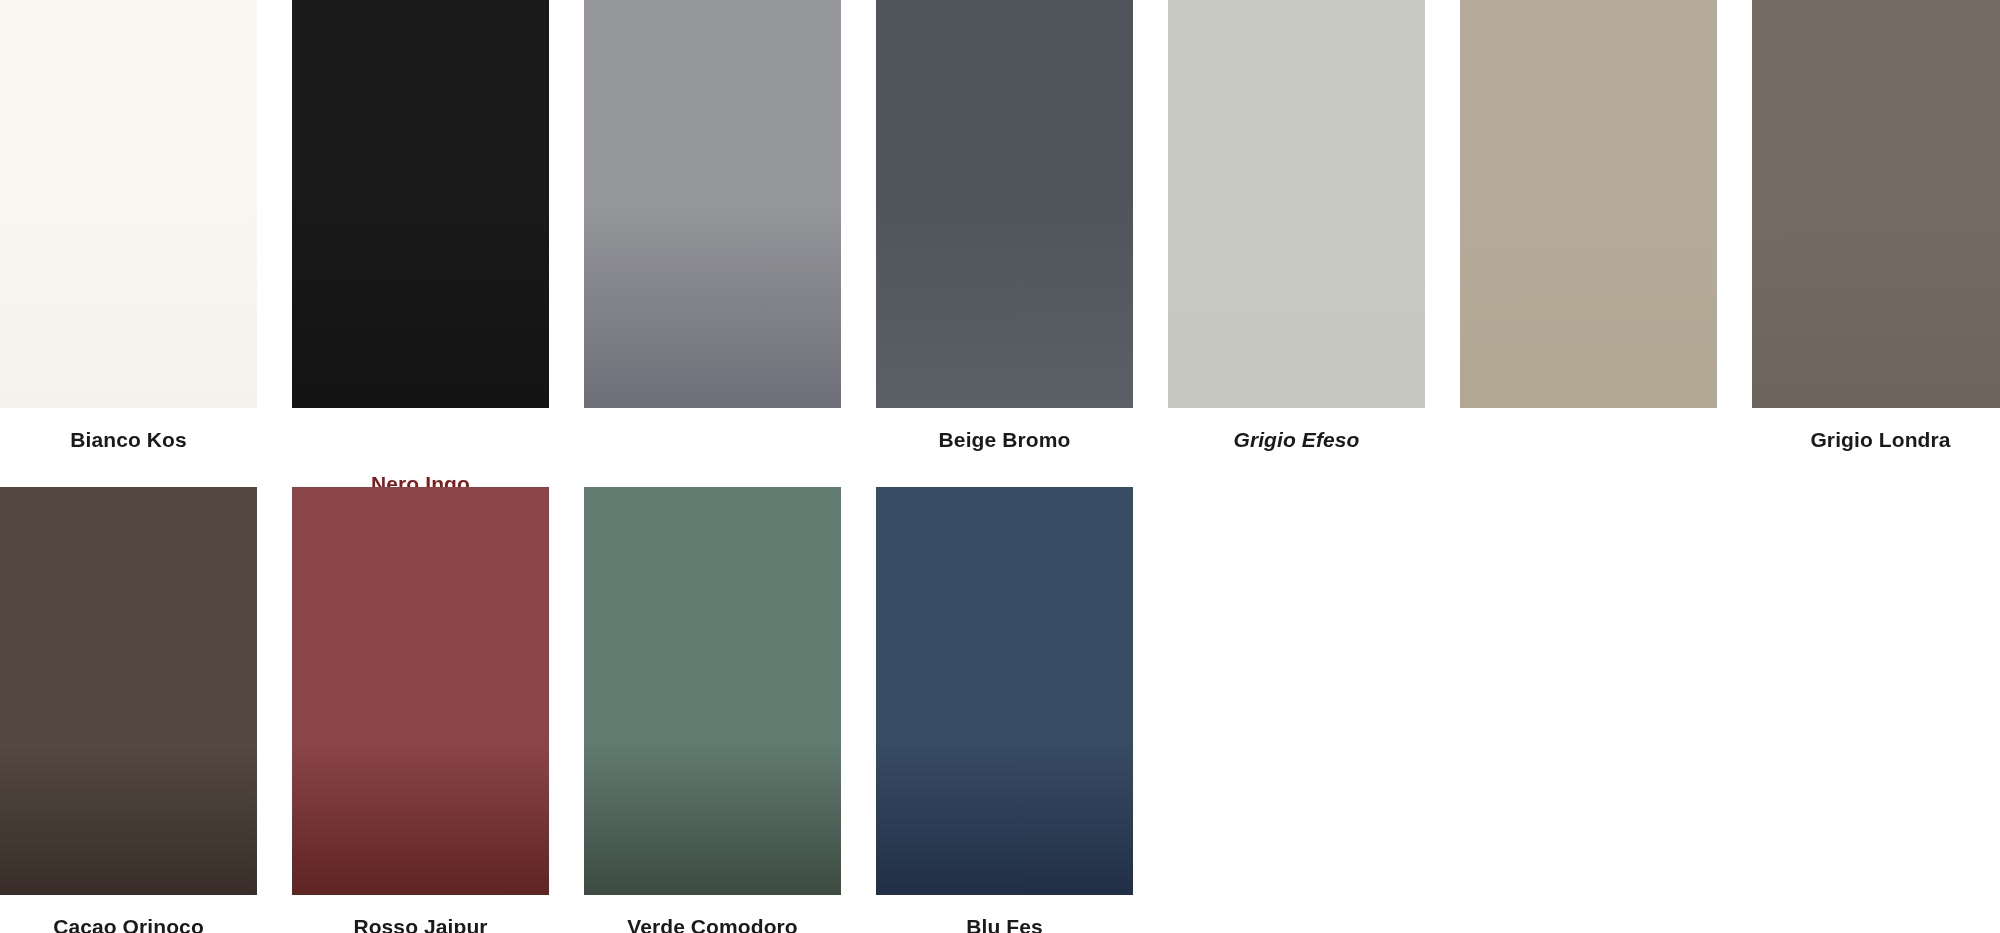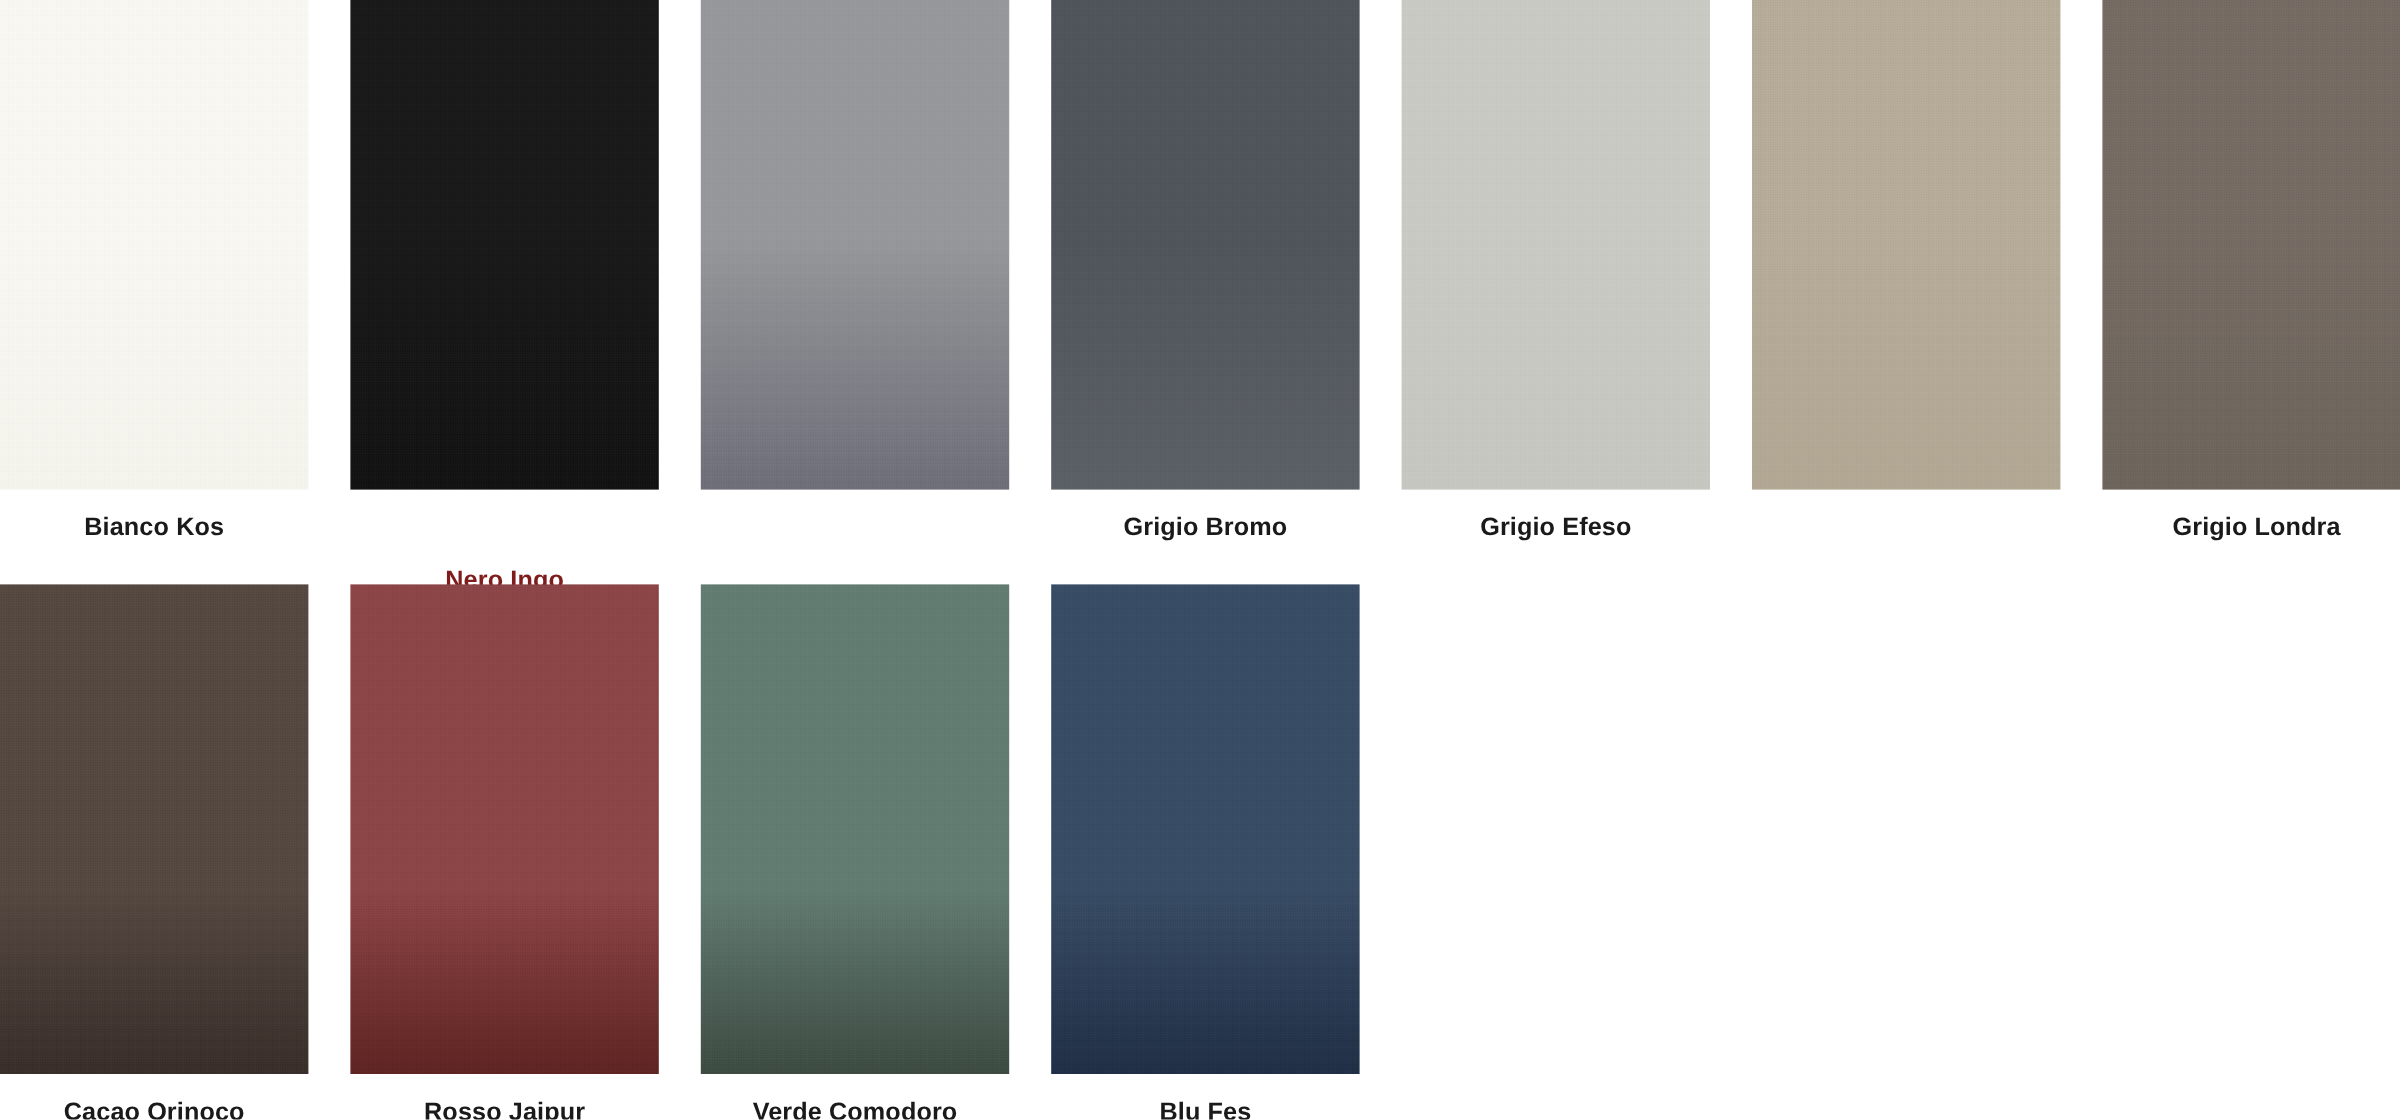--- a/index.html
+++ b/index.html
@@ -95,26 +95,26 @@
       <span class="swatch-tile" style="background: linear-gradient(rgb(25, 24, 24) 0%, rgb(25, 24, 24) 62%, rgb(18, 17, 17) 100%);"></span>
       <span class="swatch-label" style="color: #7f1d1d; margin-top: 44px;">Nero Ingo</span>
     </div>
 
     <div class="swatch-cell">
       <span class="swatch-tile" style="background: linear-gradient(rgb(151, 152, 155) 0%, rgb(151, 152, 155) 62%, rgb(110, 110, 121) 100%);"></span>
     </div>
 
     <div class="swatch-cell">
       <span class="swatch-tile" style="background: linear-gradient(rgb(78, 84, 90) 0%, rgb(78, 84, 90) 62%, rgb(91, 96, 102) 100%);"></span>
-      <span class="swatch-label" style="color: rgb(26, 26, 26);">Grigio Bromo</span>
+      <span class="swatch-label" style="color: rgb(26, 26, 26);">Beige Bromo</span>
     </div>
 
     <div class="swatch-cell">
       <span class="swatch-tile" style="background: linear-gradient(rgb(202, 203, 197) 0%, rgb(202, 203, 197) 62%, rgb(199, 200, 193) 100%);"></span>
-      <span class="swatch-label" style="color: rgb(26, 26, 26);">Grigio Efeso</span>
+      <span class="swatch-label" style="color: rgb(26, 26, 26); font-style: italic;">Grigio Efeso</span>
     </div>
 
     <div class="swatch-cell">
       <span class="swatch-tile" style="background: linear-gradient(rgb(182, 172, 153) 0%, rgb(182, 172, 153) 62%, rgb(178, 168, 148) 100%);"></span>
     </div>
 
     <div class="swatch-cell">
       <span class="swatch-tile" style="background: linear-gradient(rgb(117, 107, 99) 0%, rgb(117, 107, 99) 62%, rgb(109, 100, 92) 100%);"></span>
       <span class="swatch-label" style="color: rgb(26, 26, 26);">Grigio Londra</span>
     </div>

